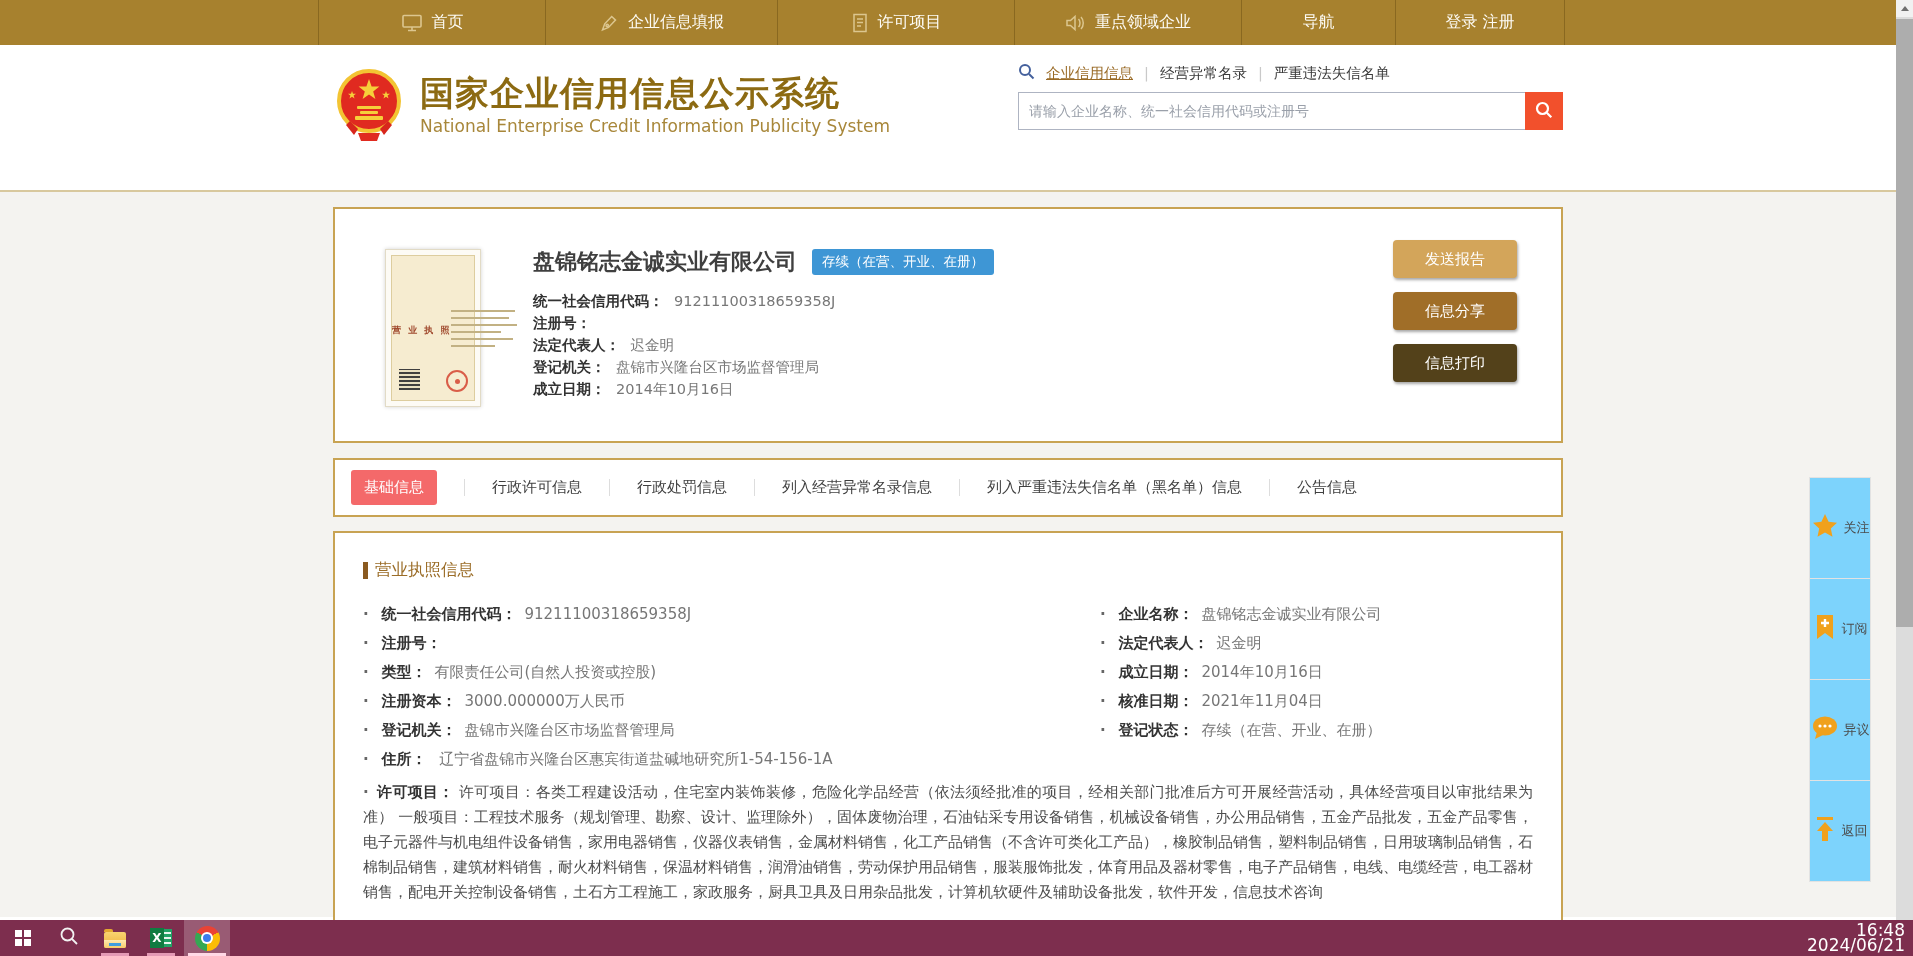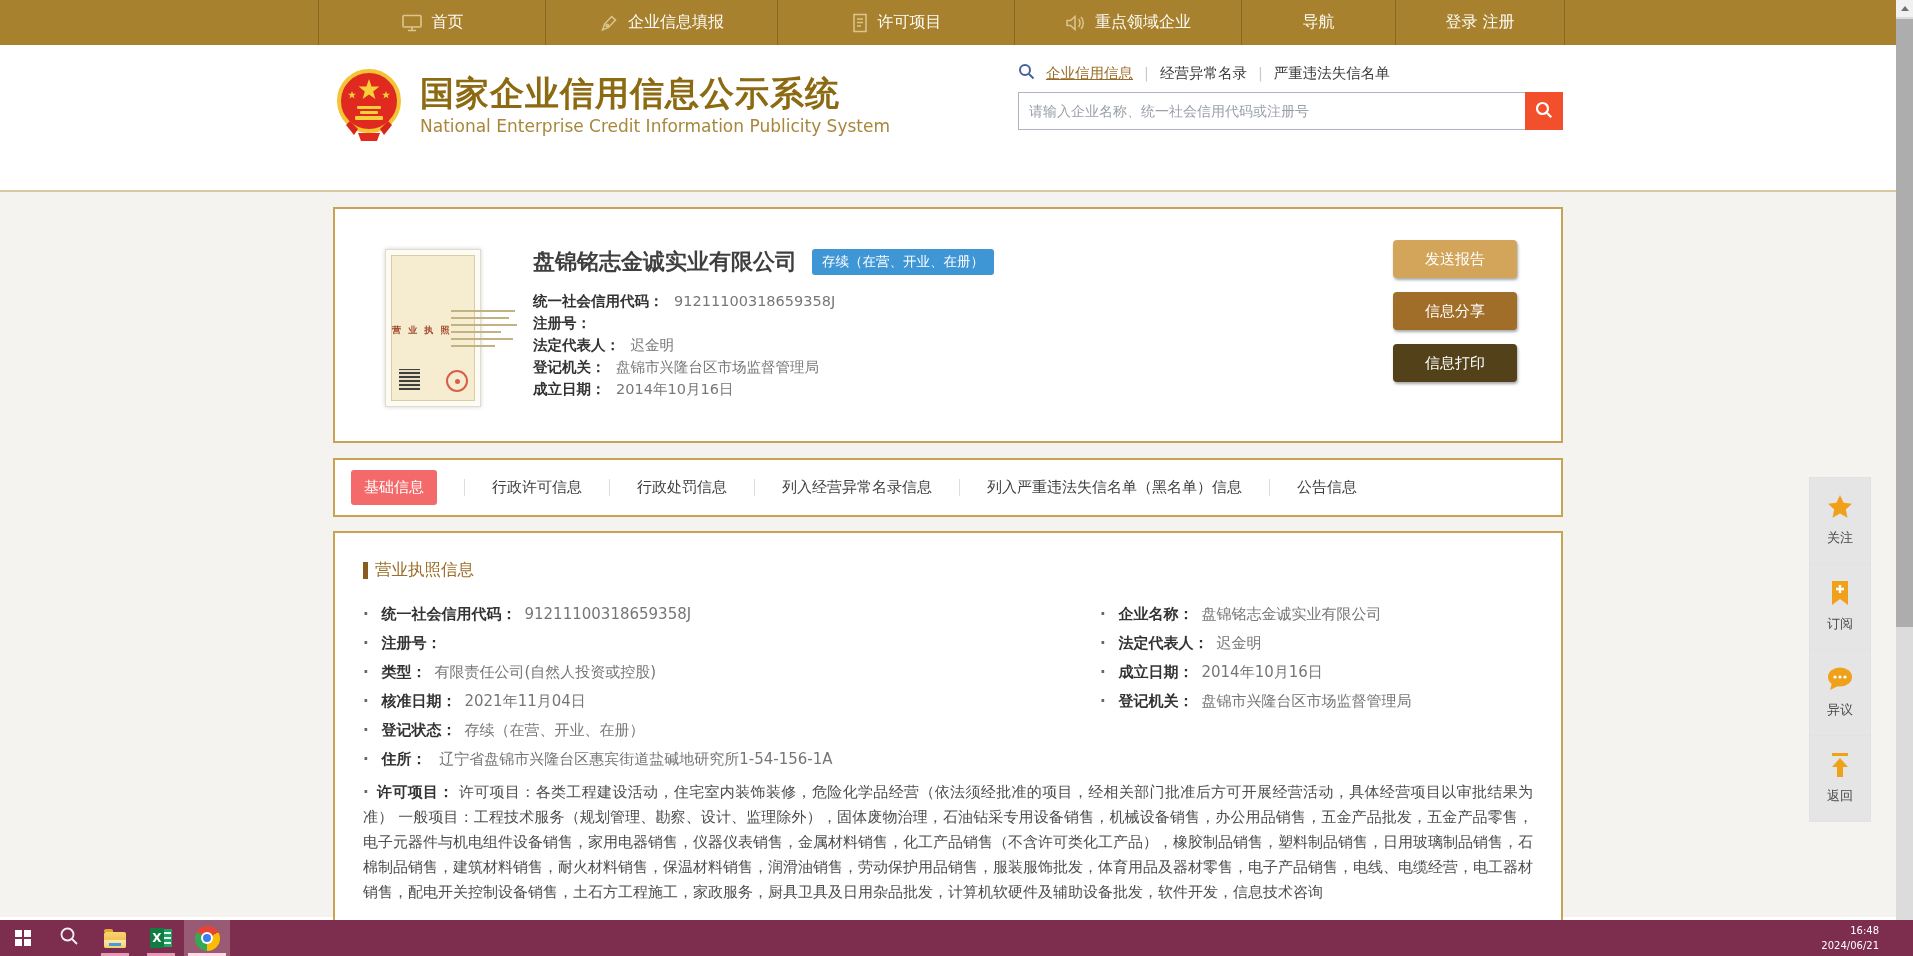--- a/index.html
+++ b/index.html
@@ -83,22 +83,22 @@
   .grid{display:grid;grid-template-columns:737px auto;row-gap:10px;font-size:15px;}
   .gcell::before,.addr::before,.scope-label::before{content:"·";color:#666;font-weight:bold;margin-right:8px;}
   .gl{font-weight:bold;color:#333;}
   .gv{color:#767676;margin-left:8px;}
   .addr{margin-top:10px;font-size:15px;}
   .scope{margin:11px 0 0 0;font-size:15px;line-height:25px;text-align:justify;color:#4d4d4d;}
   .scope-label{font-weight:bold;color:#333;}
 
   
   .side-toolbar{position:absolute;right:25px;top:478px;width:62px;z-index:30;}
-  .st-item{background:#e5e5e5;border:1px solid #e2e2e2;height:87px;margin-top:-1px;display:flex;
-    flex-direction:column;align-items:center;justify-content:center;gap:5px;cursor:pointer;box-sizing:border-box;}
+  .st-item{background:#7dd3fc;border:1px solid #e2e2e2;height:102px;margin-top:-1px;display:flex;
+    flex-direction:row;align-items:center;justify-content:center;gap:5px;cursor:pointer;box-sizing:border-box;}
   .st-label{font-size:13px;color:#4a4a4a;}
 
   
   .scrollbar{position:absolute;right:0;top:0;width:17px;height:920px;background:#dcdcdc;z-index:40;}
   .sb-up{height:17px;background:#f1f1f1;display:flex;align-items:center;justify-content:center;}
   .sb-up i{width:0;height:0;border-left:4px solid transparent;border-right:4px solid transparent;
     border-bottom:5px solid #6f6f6f;}
   .sb-thumb{position:absolute;left:0;top:19px;width:17px;height:608px;background:#adadad;}
 
   
@@ -118,21 +118,21 @@
   .xl{width:22px;height:20px;position:relative;}
   .xl .sheet{position:absolute;right:0;top:1px;width:9px;height:18px;background:#21a366;}
   .xl .sheet i{display:block;height:2px;background:#e9f5ee;margin:3px 1px 0 1px;}
   .xl .block{position:absolute;left:0;top:0;width:14px;height:20px;background:#107c41;color:#fff;
     font-size:12px;font-weight:bold;display:flex;align-items:center;justify-content:center;}
   .chrome{width:25px;height:25px;border-radius:50%;
     background:conic-gradient(from 60deg,#fbbc05 0 120deg,#34a853 120deg 240deg,#ea4335 240deg 360deg);
     display:flex;align-items:center;justify-content:center;}
   .chrome-core{width:12px;height:12px;border-radius:50%;background:#fff;display:flex;align-items:center;justify-content:center;}
   .chrome-dot{width:8px;height:8px;border-radius:50%;background:#3b7ded;}
-  .clock{margin-left:auto;margin-right:34px;color:#fff;font-size:10px;text-align:right;line-height:15px;}
+  .clock{margin-left:auto;margin-right:8px;color:#fff;font-size:17px;text-align:right;line-height:15px;}
 </style>
 </head>
 <body>
 
 <div class="viewport">
 
   <nav class="topnav">
     <ul class="nav-menu">
       <li>
         <span class="nicon">
@@ -312,20 +312,22 @@
           <span class="gl">企业名称：</span><span class="gv">盘锦铭志金诚实业有限公司</span></div>
         <div class="gcell">
           <span class="gl">注册号：</span><span class="gv"></span></div>
         <div class="gcell">
           <span class="gl">法定代表人：</span><span class="gv">迟金明</span></div>
         <div class="gcell">
           <span class="gl">类型：</span><span class="gv">有限责任公司(自然人投资或控股)</span></div>
         <div class="gcell">
           <span class="gl">成立日期：</span><span class="gv">2014年10月16日</span></div>
         <div class="gcell">
+          <span class="gl">注册资本：</span><span class="gv">3000.000000万人民币</span></div>
+        <div class="gcell">
           <span class="gl">核准日期：</span><span class="gv">2021年11月04日</span></div>
         <div class="gcell">
           <span class="gl">登记机关：</span><span class="gv">盘锦市兴隆台区市场监督管理局</span></div>
         <div class="gcell">
           <span class="gl">登记状态：</span><span class="gv">存续（在营、开业、在册）</span></div>
       </div>
       <div class="addr gcell">
         <span class="gl">住所：</span>
         <span class="gv">辽宁省盘锦市兴隆台区惠宾街道盐碱地研究所1-54-156-1A</span>
       </div>

